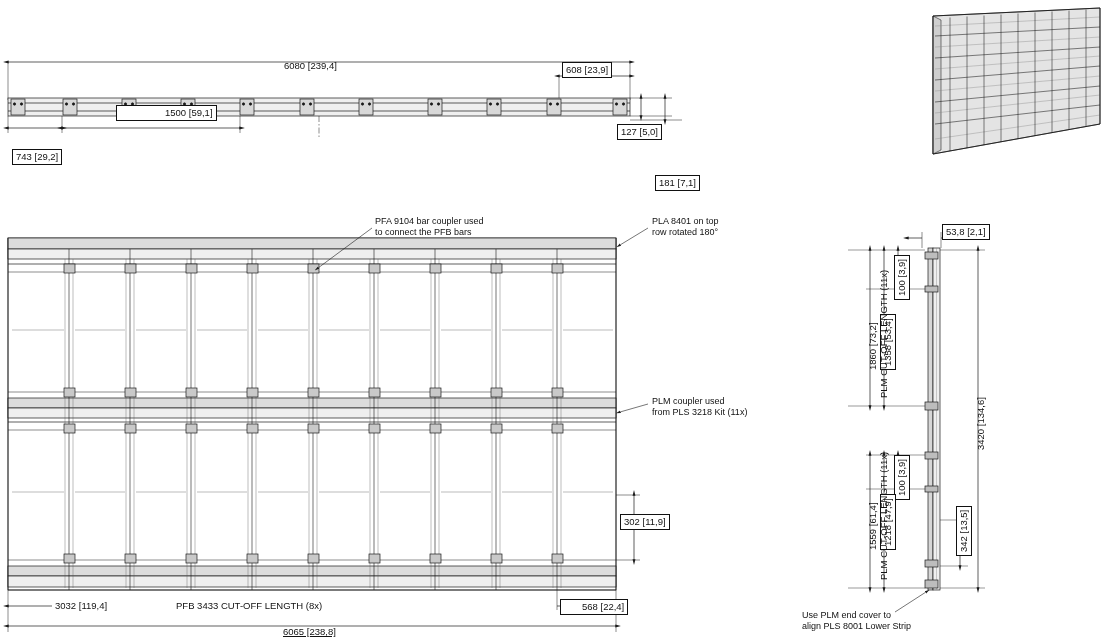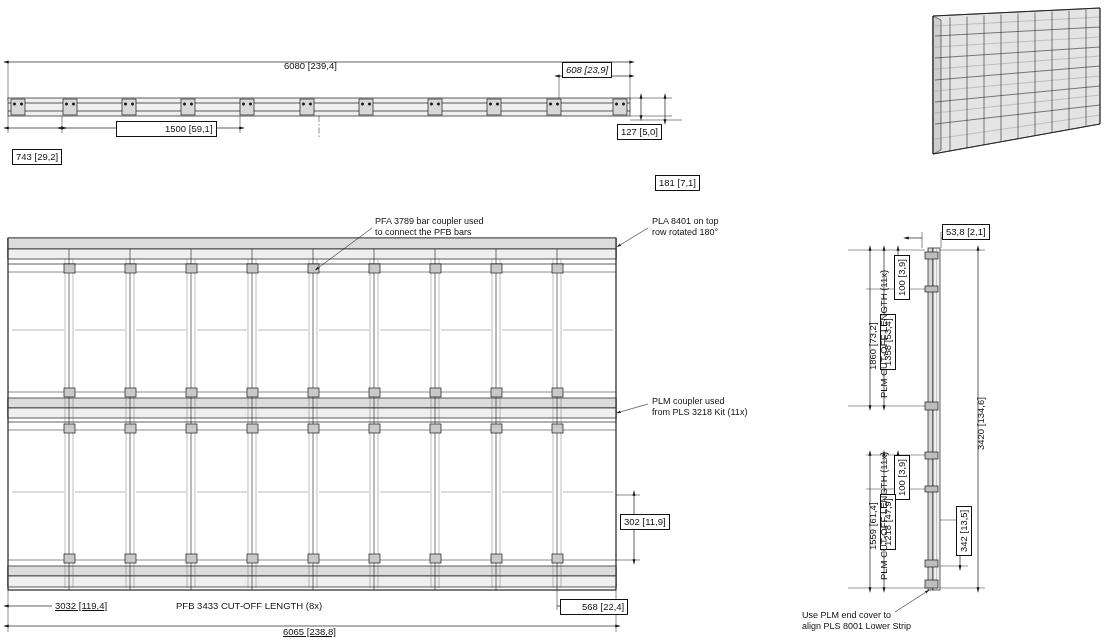--- a/index.html
+++ b/index.html
@@ -375,36 +375,36 @@
         <line x1="978" y1="250" x2="978" y2="588" marker-start="url(#arrS)" marker-end="url(#arrE)"></line>
 
         <line x1="960" y1="520" x2="960" y2="566" marker-start="url(#arrS)" marker-end="url(#arrE)"></line>
 
         <path d="M895,612 L926,592" stroke-width="0.6" marker-end="url(#arrE)"></path>
       </g>
     </g>
   </svg>
 
   <div class="dim-label" style="left:284px; top:60px;">6080 [239,4]</div>
-  <div class="dim-box" style="left:562px; top:62px;font-style:italic;">608 [23,9]</div>
+  <div class="dim-box" style="left:562px; top:62px;">608 [23,9]</div>
   <div class="dim-box" style="left:12px; top:121px;margin-top:28px;">743 [29,2]</div>
-  <div class="dim-box" style="left:116px; top:121px;padding-left:48px;">1500 [59,1]</div>
+  <div class="dim-box" style="left:116px; top:105px;padding-left:48px;">1500 [59,1]</div>
   <div class="dim-box" style="left:617px; top:124px;">127 [5,0]</div>
   <div class="dim-box" style="left:655px; top:136px;margin-top:39px;">181 [7,1]</div>
 
-  <div class="note" style="left:375px; top:216px;">PFA 3789 bar coupler used
+  <div class="note" style="left:375px; top:216px;">PFA 9104 bar coupler used
 to connect the PFB bars</div>
   <div class="note" style="left:652px; top:216px;">PLA 8401 on top
 row rotated 180°</div>
   <div class="note" style="left:652px; top:396px;">PLM coupler used
 from PLS 3218 Kit (11x)</div>
 
   <div class="dim-box" style="left:620px; top:514px;">302 [11,9]</div>
 
-  <div class="dim-label" style="left:55px; top:600px;text-decoration:underline;">3032 [119,4]</div>
+  <div class="dim-label" style="left:55px; top:600px;">3032 [119,4]</div>
   <div class="dim-label" style="left:132px; top:600px;padding-left:44px;">PFB 3433 CUT-OFF LENGTH (8x)</div>
   <div class="dim-box" style="left:560px; top:599px;padding-left:21px;">568 [22,4]</div>
   <div class="dim-label" style="left:283px; top:626px;text-decoration:underline;">6065 [238,8]</div>
 
   <div class="dim-box" style="left:942px; top:224px;">53,8 [2,1]</div>
 
   <div class="vlabel-box" style="left:894px; top:300px;">100 [3,9]</div>
   <div class="vlabel-box" style="left:880px; top:370px;">1358 [53,4]</div>
   <div class="vlabel" style="left:867px; top:370px;">1860 [73,2]</div>
   <div class="vlabel" style="left:878px; top:398px;">PLM CUT-OFF LENGTH (11x)</div>

